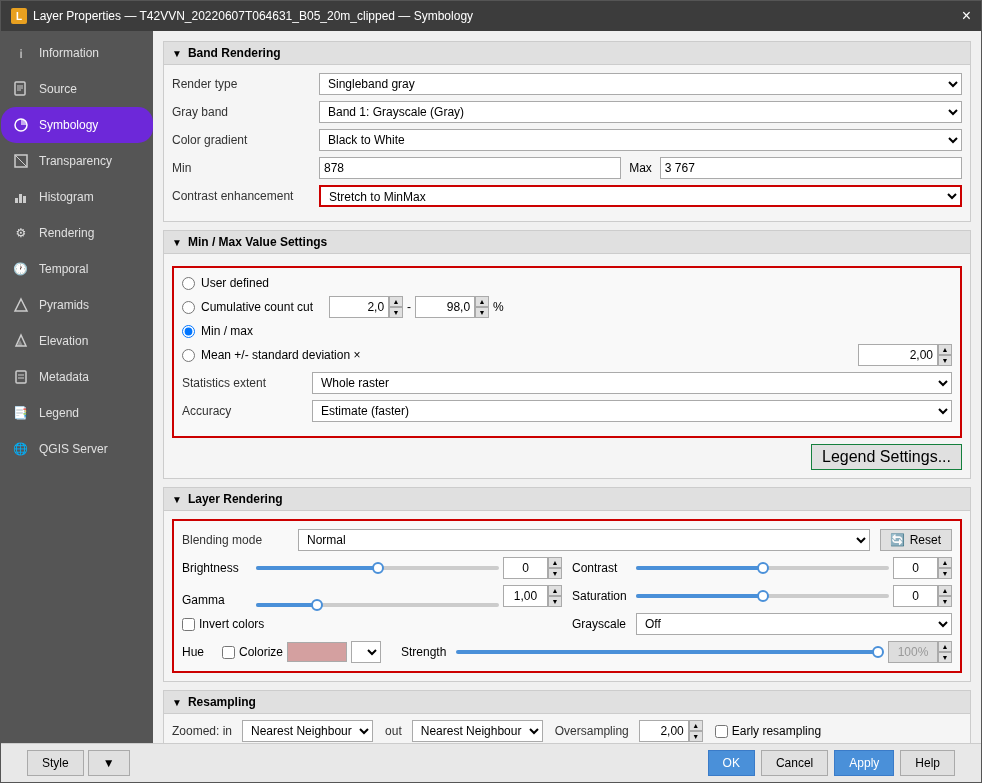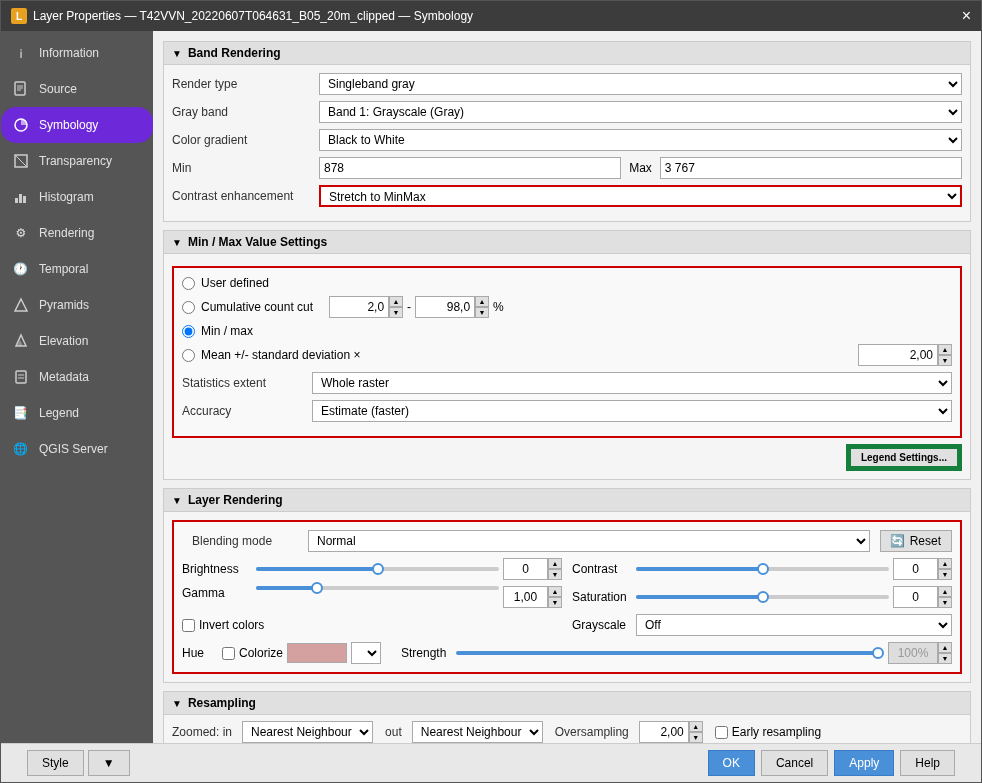--- a/index.html
+++ b/index.html
@@ -54,21 +54,21 @@
     .bottom-bar { display: flex; align-items: center; justify-content: space-between; padding: 6px 26px; background: #e8e8e8; border-top: 1px solid #ccc; min-height: 36px; }
     .bottom-left { display: flex; gap: 4px; }
     .bottom-right { display: flex; gap: 6px; }
     
     .btn { padding: 4px 14px; border: 1px solid #aaa; background: #e0e0e0; cursor: pointer; font-size: 12px; height: 26px; display: flex; align-items: center; gap: 4px; }
     .btn-primary { background: #4a90d9; color: white; border-color: #3a7bc8; }
     
     .style-btn { display: flex; align-items: center; }
     
     .legend-settings-row { display: flex; justify-content: flex-end; margin-top: 6px; }
-    .legend-btn { padding: 3px 10px; border: 5px solid #15803d; background: #e0e0e0; cursor: pointer; font-size: 10px; font-weight: bold; }
+    .legend-btn { padding: 3px 10px; border: 1px solid #15803d; background: #e0e0e0; cursor: pointer; font-size: 16px; }
     
     .resampling-row { display: flex; align-items: center; gap: 6px; padding: 6px 8px; }
     .resampling-label { color: #333; margin-right: 4px; }
     
     .pct-range { display: flex; align-items: center; gap: 4px; margin-left: 20px; flex: 1; }
     
     .collapse-arrow { font-size: 10px; }
     
     .colorize-box { display: flex; align-items: center; gap: 4px; }
     .color-swatch { width: 60px; height: 20px; background: #d4a0a0; border: 1px solid #aaa; }
@@ -76,21 +76,21 @@
     .reset-btn { padding: 3px 10px; border: 1px solid #aaa; background: #e0e0e0; cursor: pointer; font-size: 12px; display: flex; align-items: center; gap: 4px; }
     
     .oversampling-input { width: 50px; border: 1px solid #aaa; background: white; padding: 2px 4px; height: 22px; text-align: right; }
     
     .early-resampling { display: flex; align-items: center; gap: 4px; }
     
     .checkbox-label { display: flex; align-items: center; gap: 4px; cursor: pointer; }
 
     .blending-row { display: flex; align-items: center; justify-content: space-between; margin-bottom: 6px; }
     .blending-left { display: flex; align-items: center; gap: 6px; flex: 1; }
-    .blending-label { width: 110px; color: #333; margin-left: 10px; }
+    .blending-label { width: 110px; color: #333; }
   </style>
 </head>
 <body>
 
 <div class="window">
 
   <div class="title-bar">
     <div class="title-bar-left">
       <div class="title-icon">L</div>
       <span class="title-text">Layer Properties — T42VVN_20220607T064631_B05_20m_clipped — Symbology</span>
@@ -355,21 +355,21 @@
                   <input type="text" class="spin-input" style="width: 45px; text-align: center;" value="0">
                   <div class="spinner-btns">
                     <div class="spinner-btn">▲</div>
                     <div class="spinner-btn">▼</div>
                   </div>
                 </div>
               </div>
             </div>
 
             <div style="display:flex;gap:10px;margin-bottom:6px;">
-              <div style="flex:1;display:flex;align-items:flex-start;gap:4px;">
+              <div style="flex:1;display:flex;align-items:flex-end;gap:4px;">
                 <span style="width:70px;">Gamma</span>
                 <div style="flex:1;height:4px;background:#ccc;border-radius:2px;position:relative;">
                   <div style="width:25%;height:100%;background:#4a90d9;border-radius:2px;"></div>
                   <div style="width:12px;height:12px;background:white;border:2px solid #4a90d9;border-radius:50%;position:absolute;left:calc(25% - 6px);top:50%;transform:translateY(-50%);cursor:pointer;"></div>
                 </div>
                 <div class="input-with-spinner">
                   <input type="text" class="spin-input" style="width: 45px; text-align: center;" value="1,00">
                   <div class="spinner-btns">
                     <div class="spinner-btn">▲</div>
                     <div class="spinner-btn">▼</div>

